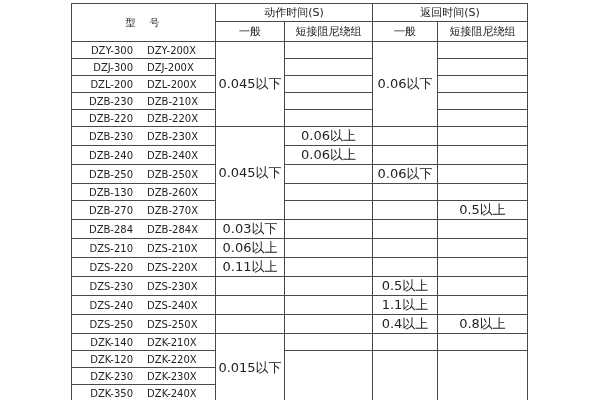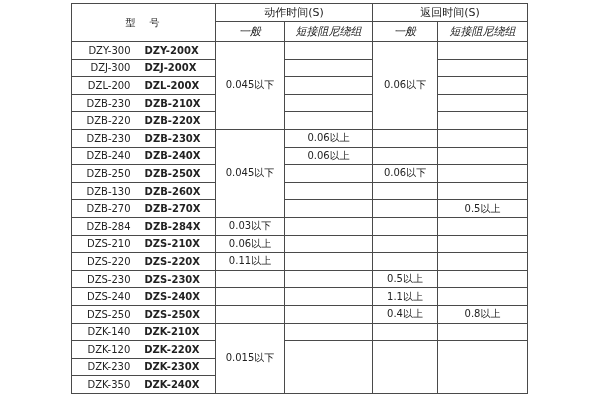--- a/index.html
+++ b/index.html
@@ -32,27 +32,27 @@
     border: 1px solid #4a4a4a;
     padding: 0;
     margin: 0;
     text-align: center;
     vertical-align: middle;
     font-weight: normal;
     overflow: hidden;
     white-space: nowrap;
   }
   thead tr.hrow1 { height: 18px; }
-  thead tr.hrow2 { height: 20px; font-style: italic; }
+  thead tr.hrow2 { height: 20px; }
   thead th { font-size: 11px; }
   thead th.model-h { font-size: 10px; letter-spacing: 2px; }
   tbody tr { height: 17px; }
   td.model { font-size: 10px; }
-  td.model .m + .m { margin-left: 14px; font-weight: bold; }
-  td.val { font-size: 10px; }
+  td.model .m + .m { margin-left: 14px; }
+  td.val { font-size: 13px; }
 </style>
 </head>
 <body>
 
 <div class="stage">
   <table class="spec">
     <colgroup>
       <col style="width:144px">
       <col style="width:69px">
       <col style="width:88px">

